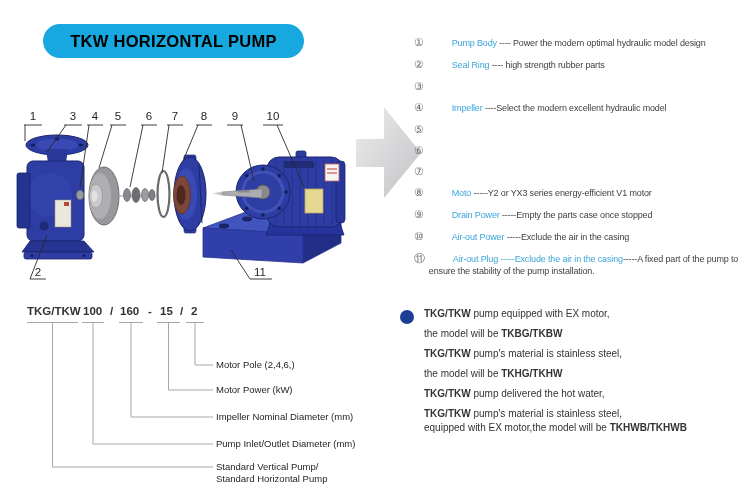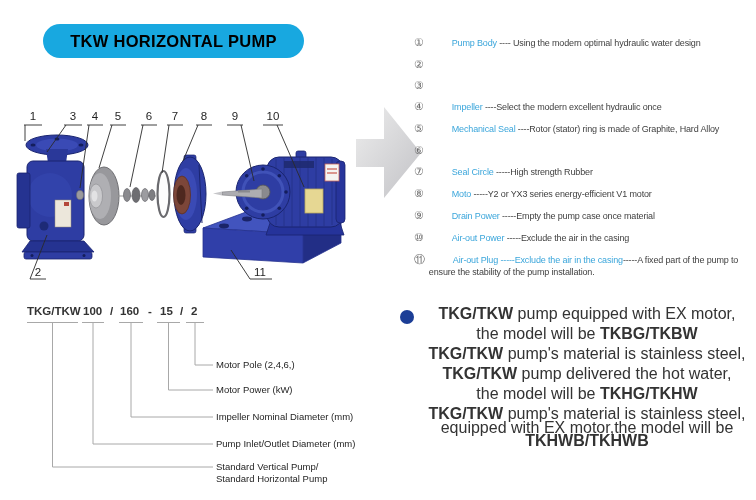--- a/index.html
+++ b/index.html
@@ -28,21 +28,21 @@
   .part-num{color:#6a6a6a;font-size:11px;line-height:11px;margin-right:4px;flex:none;}
   .part-name{color:#3BA6DB;padding-left:24px;}
   
   .model-code{position:absolute;left:0;top:295px;width:400px;height:205px;}
   .seg{font-size:11.5px;font-weight:bold;fill:#333333;}
   .code-line{stroke:#a8a8a8;stroke-width:1;fill:none;}
   .code-label{font-size:9.5px;fill:#1e1e1e;}
   
   .notes{position:absolute;left:398px;top:307px;width:352px;padding-left:26px;box-sizing:border-box;}
   .bullet{position:absolute;left:2px;top:3px;width:14px;height:14px;border-radius:50%;background:#1C3E96;}
-  .note-line{font-size:16px;line-height:13px;color:#333333;margin-bottom:7px;text-align:center;}
+  .note-line{font-size:10px;line-height:13px;color:#333333;margin-bottom:7px;}
   .note-line.tight{margin-bottom:1px;}
   .note-bold{font-weight:bold;}
 </style>
 </head>
 <body>
 
 <div class="banner">
   <span>TKW HORIZONTAL PUMP</span>
 </div>
 
@@ -191,50 +191,49 @@
     <text class="callout-num" x="260" y="181" text-anchor="middle">11</text>
     <polyline class="callout-line" points="250,184 272,184"></polyline>
         <polyline class="callout-line" points="250,184 231,155"></polyline>
   </g>
 </svg>
 </div>
 
 <div class="parts-list">
   <div class="part-item">
       <span class="part-num">①</span>
-      <span><span class="part-name">Pump Body</span><span> ---- Using the modern optimal hydraulic water design</span></span>
+      <span><span class="part-name">Pump Body</span><span> ---- Power the modern optimal hydraulic model design</span></span>
     </div>
   <div class="part-item">
       <span class="part-num">②</span>
+      <span><span class="part-name">Seal Ring</span><span> ---- high strength rubber parts</span></span>
     </div>
   <div class="part-item">
       <span class="part-num">③</span>
     </div>
   <div class="part-item">
       <span class="part-num">④</span>
-      <span><span class="part-name">Impeller</span><span> ----Select the modern excellent hydraulic once</span></span>
+      <span><span class="part-name">Impeller</span><span> ----Select the modern excellent hydraulic model</span></span>
     </div>
   <div class="part-item">
       <span class="part-num">⑤</span>
-      <span><span class="part-name">Mechanical Seal</span><span> ----Rotor (stator) ring is made of Graphite, Hard Alloy</span></span>
     </div>
   <div class="part-item">
       <span class="part-num">⑥</span>
     </div>
   <div class="part-item">
       <span class="part-num">⑦</span>
-      <span><span class="part-name">Seal Circle</span><span> -----High strength Rubber</span></span>
     </div>
   <div class="part-item">
       <span class="part-num">⑧</span>
       <span><span class="part-name">Moto</span><span> -----Y2 or YX3 series energy-efficient V1 motor</span></span>
     </div>
   <div class="part-item">
       <span class="part-num">⑨</span>
-      <span><span class="part-name">Drain Power</span><span> -----Empty the pump case once material</span></span>
+      <span><span class="part-name">Drain Power</span><span> -----Empty the parts case once stopped</span></span>
     </div>
   <div class="part-item">
       <span class="part-num">⑩</span>
       <span><span class="part-name">Air-out Power</span><span> -----Exclude the air in the casing</span></span>
     </div>
   <div class="part-item">
       <span class="part-num">⑪</span>
       <span><span class="part-name">Air-out Plug -----Exclude the air in the casing</span><span>-----A fixed part of the pump to ensure the stability of the pump installation.</span></span>
     </div>
 </div>
@@ -275,17 +274,17 @@
   <text class="code-label" x="216" y="175">Standard Vertical Pump/</text>
   <text class="code-label" x="216" y="187">Standard Horizontal Pump</text>
 </svg>
 </div>
 
 <div class="notes">
   <span class="bullet"></span>
   <div class="note-line"><span class="note-bold">TKG/TKW</span><span> pump equipped with EX motor,</span><span class="note-bold"></span></div>
   <div class="note-line"><span class="note-bold"></span><span>the model will be </span><span class="note-bold">TKBG/TKBW</span></div>
   <div class="note-line"><span class="note-bold">TKG/TKW</span><span> pump's material is stainless steel,</span><span class="note-bold"></span></div>
+  <div class="note-line"><span class="note-bold"></span><span>the model will be </span><span class="note-bold">TKHG/TKHW</span></div>
   <div class="note-line"><span class="note-bold">TKG/TKW</span><span> pump delivered the hot water,</span><span class="note-bold"></span></div>
-  <div class="note-line"><span class="note-bold"></span><span>the model will be </span><span class="note-bold">TKHG/TKHW</span></div>
   <div class="note-line tight"><span class="note-bold">TKG/TKW</span><span> pump's material is stainless steel,</span><span class="note-bold"></span></div>
   <div class="note-line"><span class="note-bold"></span><span>equipped with EX motor,the model will be </span><span class="note-bold">TKHWB/TKHWB</span></div>
 </div>
 
 </body></html>

